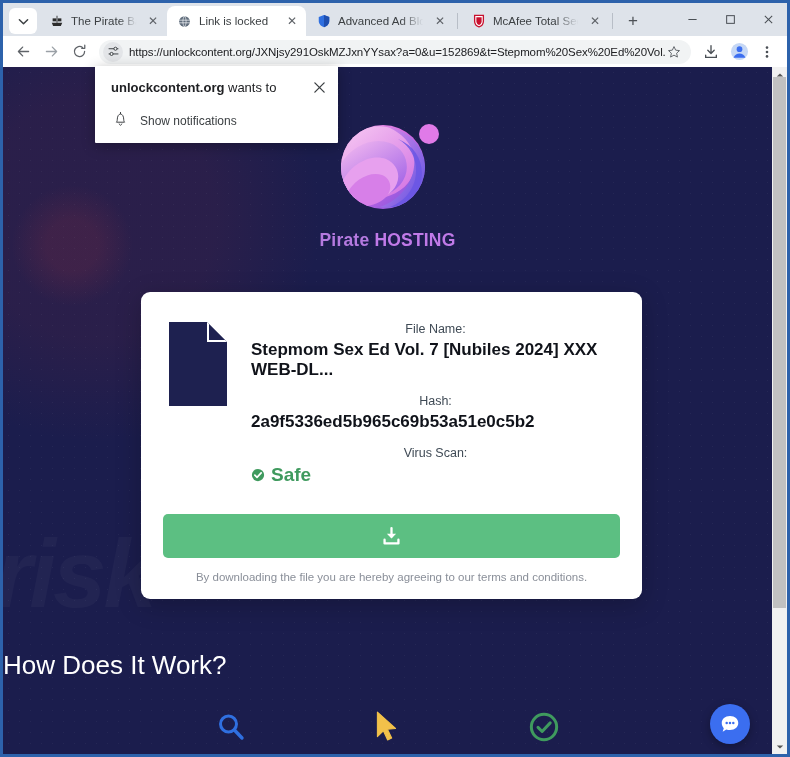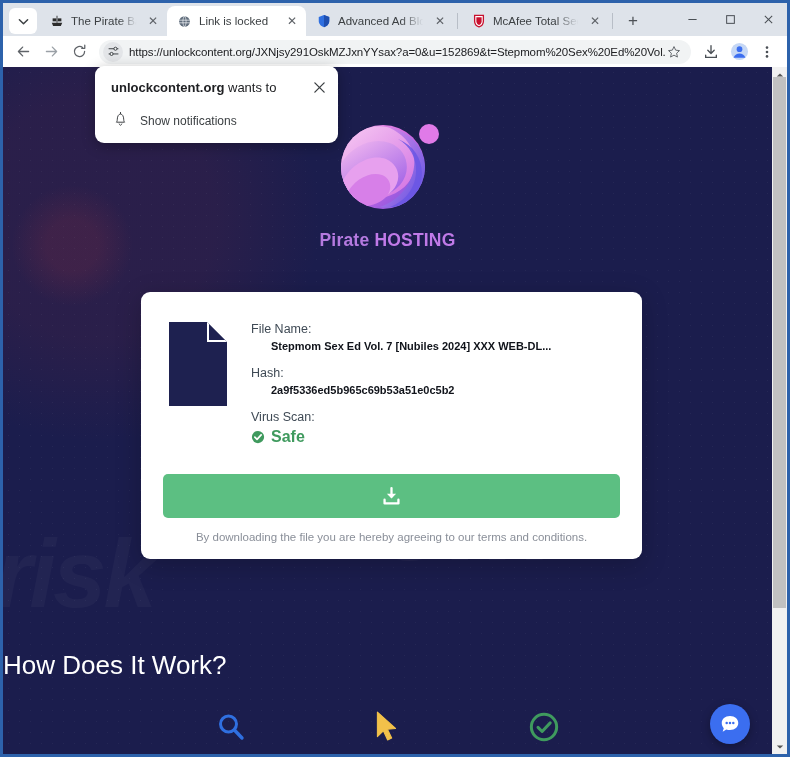--- a/index.html
+++ b/index.html
@@ -129,24 +129,24 @@
   
   #card {
     position: absolute; left: 138px; top: 225px; width: 501px;
     background: #ffffff; border-radius: 9px;
     padding: 28px 22px 16px 22px;
     box-shadow: 0 6px 26px rgba(0,0,0,0.22);
   }
   #card-top { display: flex; gap: 24px; }
   #fileicon { width: 58px; height: 84px; flex: none; position: relative; margin-left: 6px; margin-top: 2px;}
   #fileinfo { flex: 1 1 auto; padding-top: 2px; }
-  .lbl { font-size: 12.5px; color: #3f4a55; margin-bottom: 4px; }
-  .val { font-size: 11px; color: #10131a; font-weight: 700; margin-bottom: 14px; margin-left: 20px; }
+  .lbl { font-size: 12.5px; color: #3f4a55; margin-bottom: 4px; text-align: center; }
+  .val { font-size: 17px; color: #10131a; font-weight: 700; margin-bottom: 14px; }
   #safe-row { display: flex; align-items: center; gap: 6px; }
-  #safe-txt { font-size: 16px; font-weight: 700; color: #3f9a5e; }
+  #safe-txt { font-size: 19px; font-weight: 700; color: #3f9a5e; }
   #dlbtn {
     margin-top: 28px; height: 44px; background: #5cbf82; border-radius: 5px;
     display: flex; align-items: center; justify-content: center; gap: 11px;
     color: #ffffff; font-size: 17.5px;
   }
   #terms {
     margin-top: 13px; text-align: center; font-size: 11.5px; color: #8a8f99;
   }
 
   
@@ -183,21 +183,21 @@
   #sb-up { top: 0; } #sb-down { bottom: 0; }
   #sb-thumb {
     position: absolute; left: 1px; right: 1px;
     top: 10px; height: 531px;
     background: #c1c1c1; border-radius: 0;
   }
 
   
   #perm {
     position: absolute; left: 95px; top: 66px; width: 243px;
-    background: #ffffff; border-radius: 9px;
+    background: #ffffff; border-radius: 1px;
     box-shadow: 0 3px 14px rgba(0,0,0,0.30);
     padding: 14px 14px 12px 16px;
     z-index: 40;
   }
   #perm-title { font-size: 13px; color: #202124; padding-right: 22px; line-height: 1.3; }
   #perm-title b { font-weight: 700; }
   #perm-close {
     position: absolute; right: 10px; top: 12px; width: 18px; height: 18px;
     display: flex; align-items: center; justify-content: center;
     color: #3c4043; font-size: 14px;

